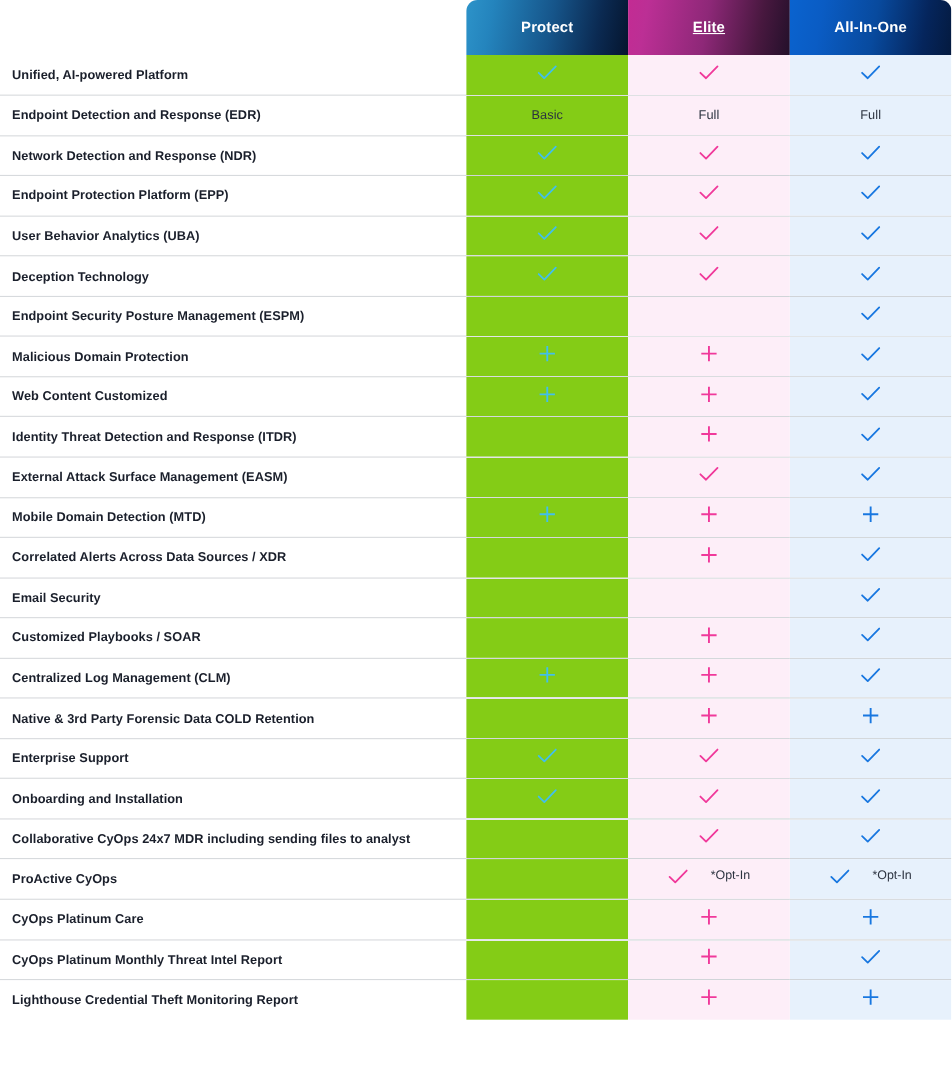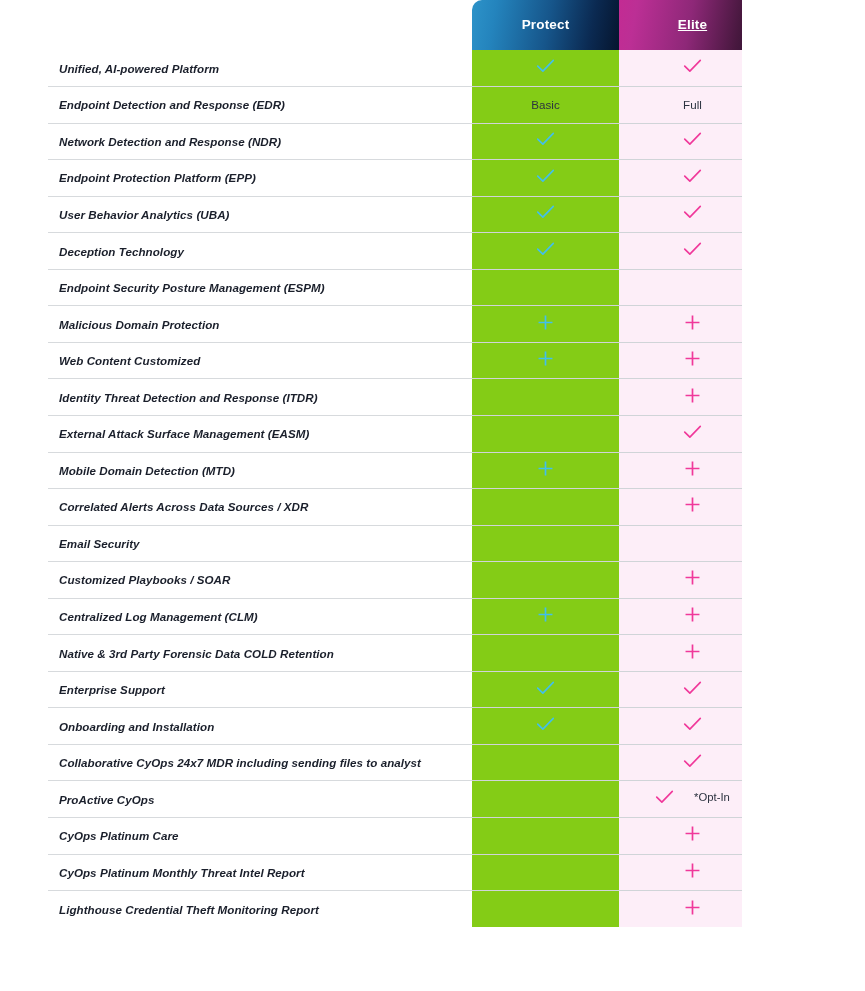--- a/index.html
+++ b/index.html
@@ -5,25 +5,24 @@
 <style>
   * { box-sizing: border-box; }
   html, body {
     margin: 0;
     padding: 0;
     background: #ffffff;
     font-family: "Liberation Sans", sans-serif;
   }
   #page {
     position: relative;
-    width: 742px;
+    width: 865px;
     height: 991px;
     overflow: hidden;
     background: #ffffff;
-    padding-left: 48px;
   }
 
   table.compare {
     width: 865px;
     border-collapse: collapse;
     table-layout: fixed;
   }
 
   col.c-feature { width: 424px; }
   col.c-tier    { width: 147px; }
@@ -77,21 +76,20 @@
 
   td.feature {
     background: #ffffff;
     color: #1a1f2b;
     font-size: 11.6px;
     font-weight: bold;
     letter-spacing: .05px;
     padding-left: 11px;
     padding-right: 8px;
     border-bottom: 1px solid #d7dadd;
-    font-style: italic;
   }
   tbody tr:first-child td.feature { border-bottom: 1px solid #d7dadd; }
 
   td.cell {
     text-align: center;
     border-bottom: 1px solid #d0d4d8;
     position: relative;
   }
   td.cell.protect  { background: #84cc16; }
   td.cell.elite    { background: #fdeef8; }

